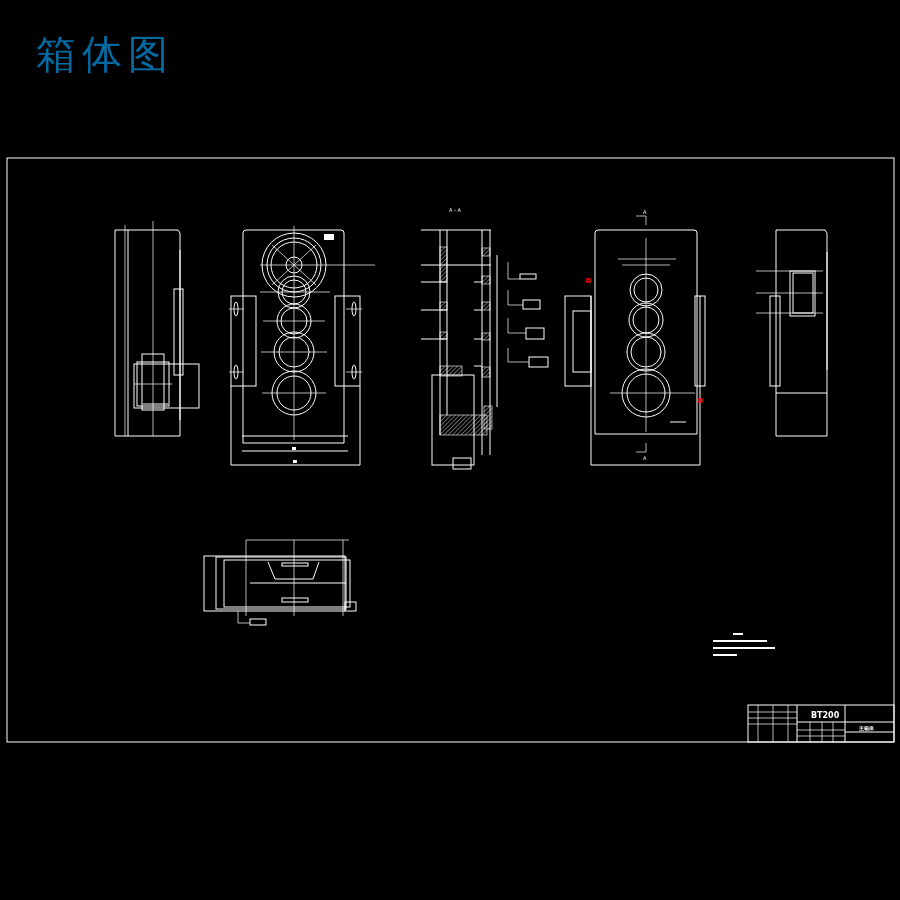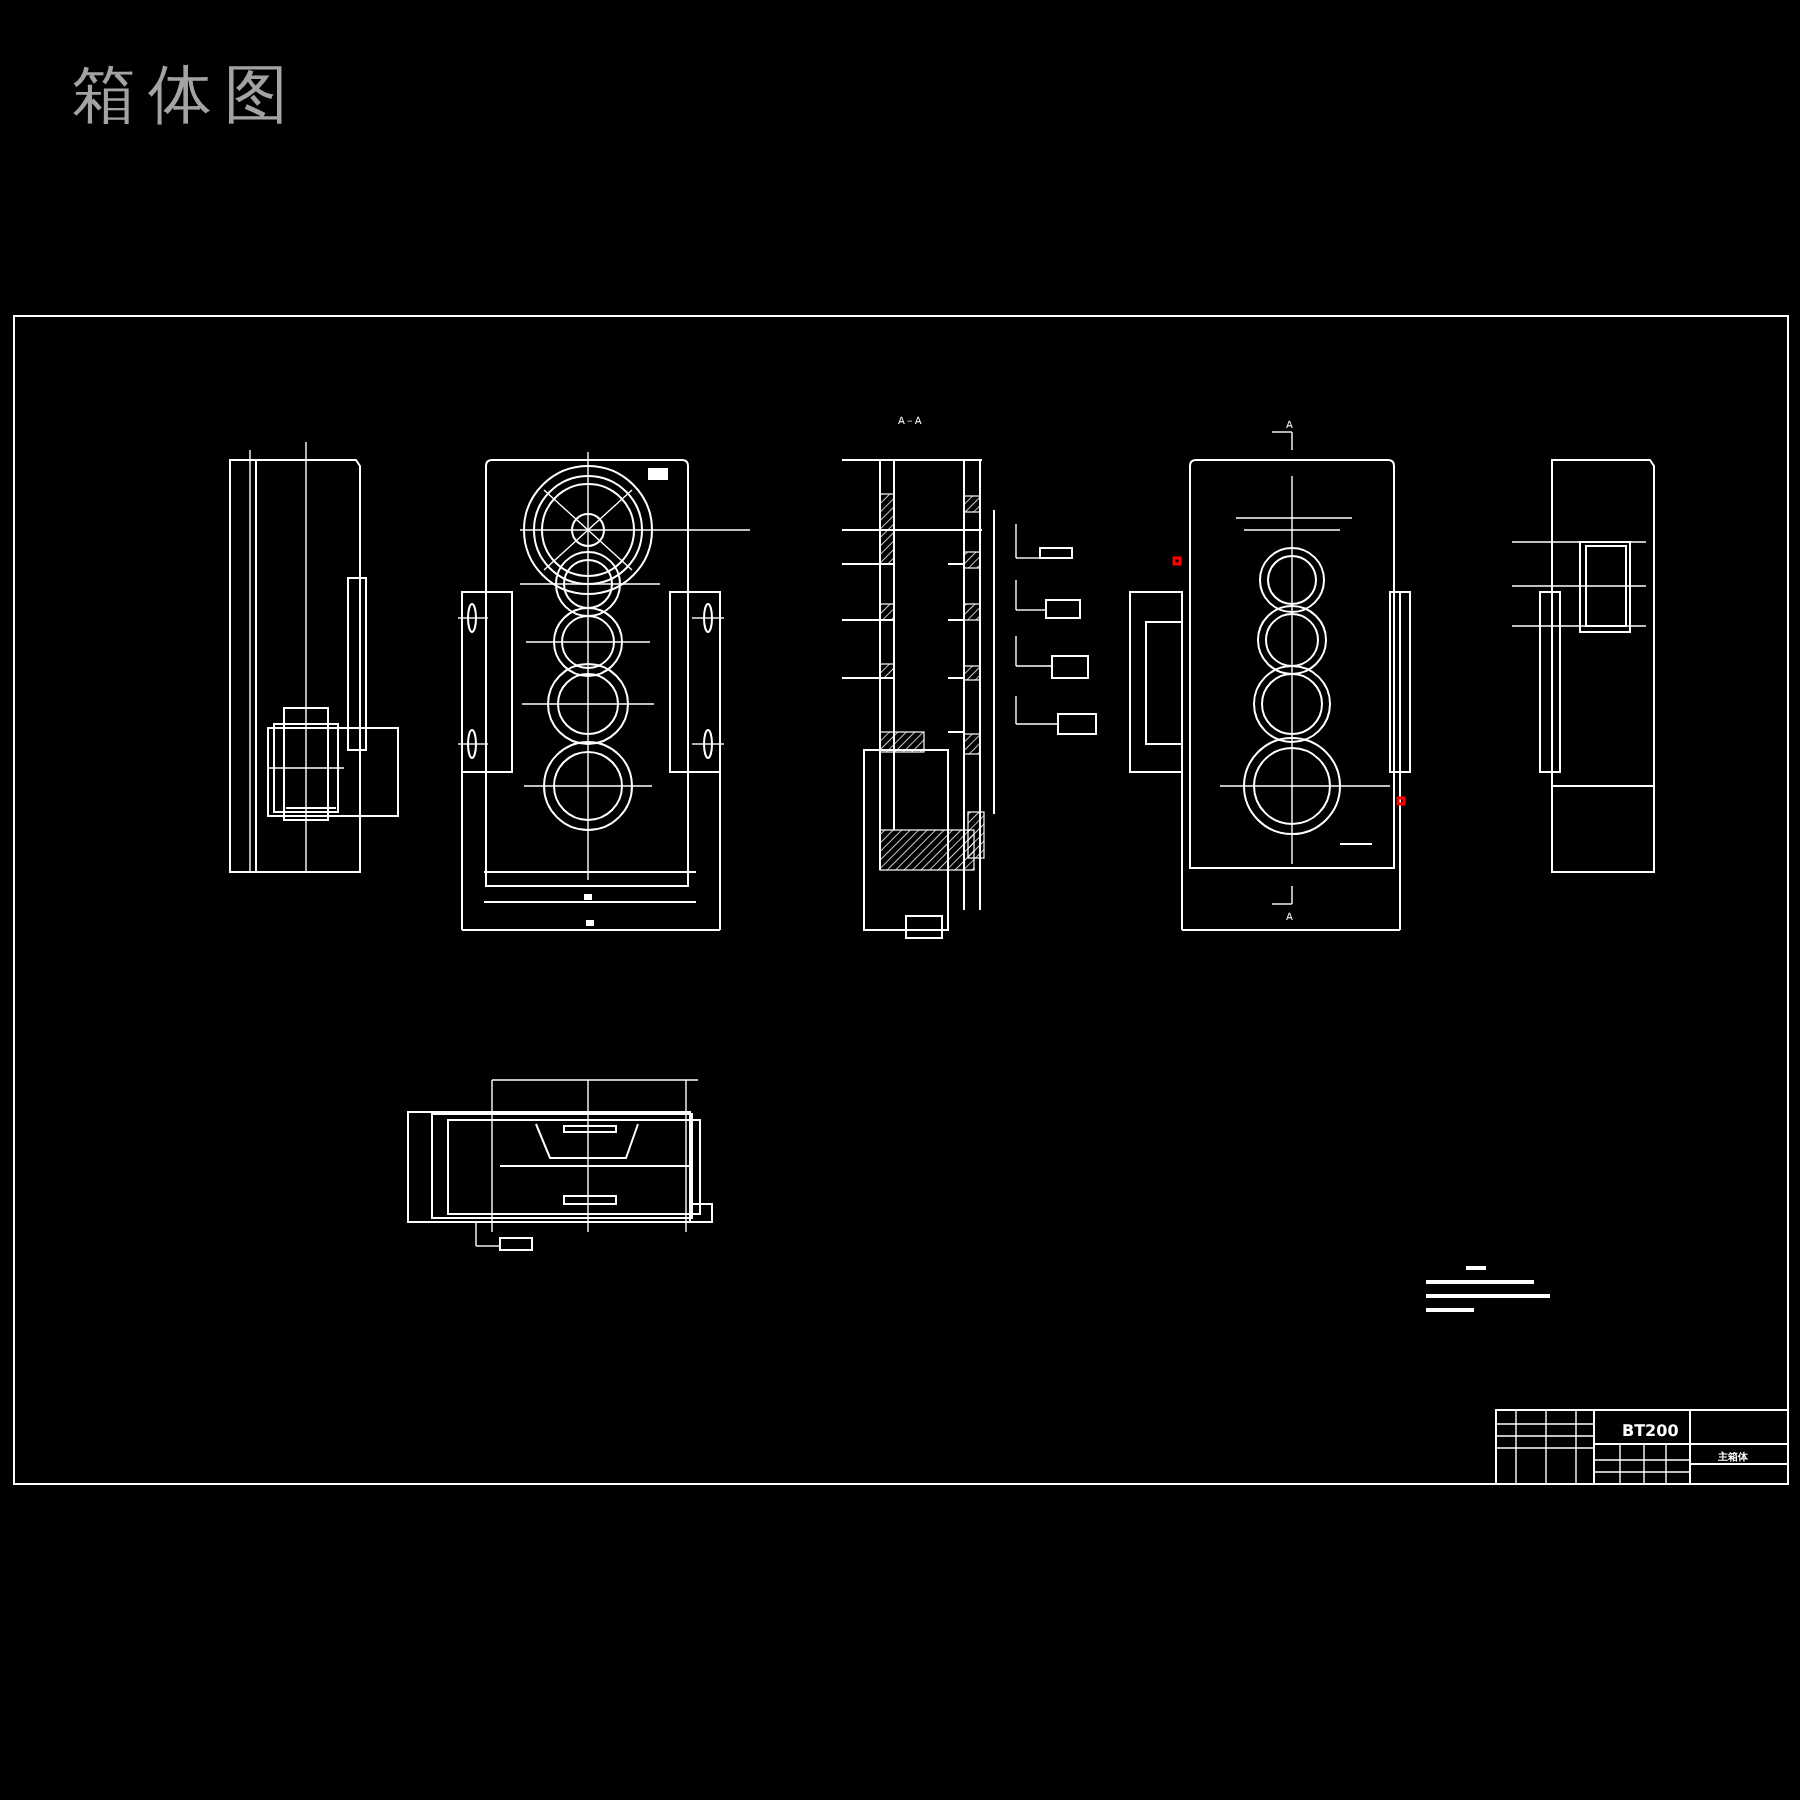--- a/index.html
+++ b/index.html
@@ -1,17 +1,17 @@
 <!DOCTYPE html>
 <html><head>
 <meta charset="utf-8">
 <style>
   html, body { margin:0; padding:0; background:#000; }
   body { width:900px; height:900px; position:relative; overflow:hidden; font-family:"DejaVu Sans", sans-serif; }
-  .title { position:absolute; left:36px; top:34px; font-family:Liberation Mono, monospace; font-size:32px; color:#a3a3a3; letter-spacing:6px; line-height:1; }
+  .title { position:absolute; left:36px; top:34px; font-family:Liberation Sans, sans-serif; font-size:40px; color:#0369a1; letter-spacing:6px; line-height:1; }
   svg { position:absolute; left:0; top:0; }
   .ln { stroke:#fff; stroke-width:1; fill:none; }
   .thin { stroke:#fff; stroke-width:0.7; fill:none; }
   .red { stroke:#ff0000; stroke-width:1.5; fill:none; }
   .lbl { fill:#fff; font-family:"DejaVu Sans", sans-serif; font-size:5px; }
   .tb-text { fill:#fff; font-family:"DejaVu Sans", sans-serif; font-weight:bold; }
   .hatch { fill:url(#hatch); stroke:#fff; stroke-width:0.6; }
 </style>
 </head>
 <body>

